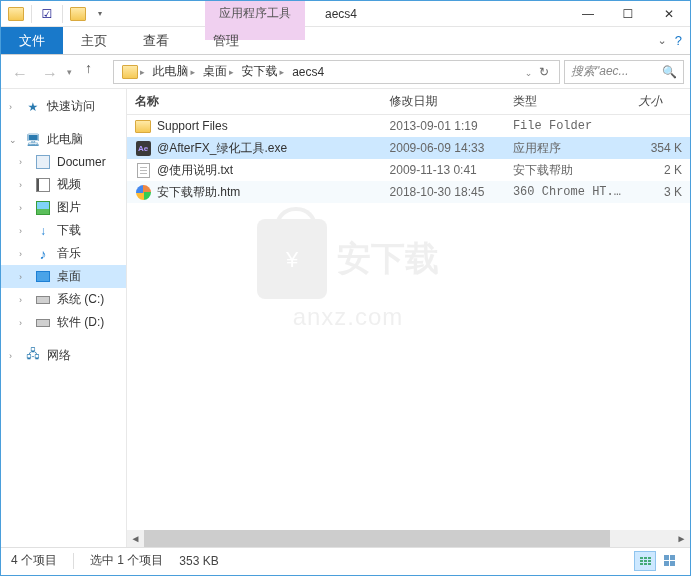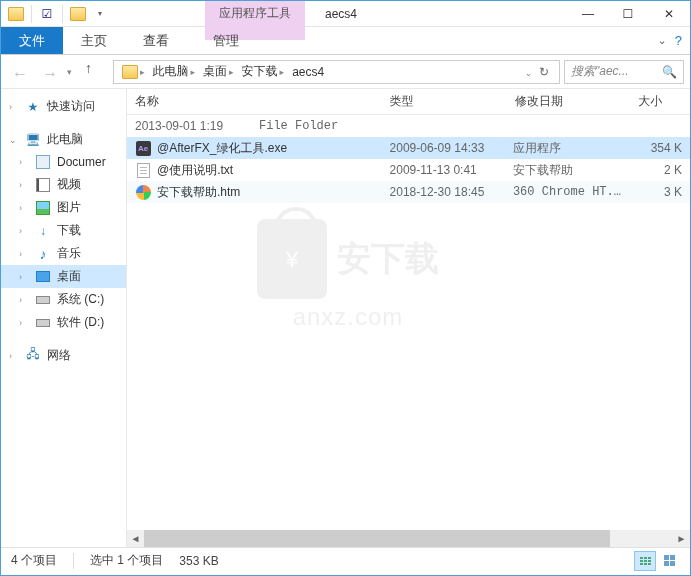--- a/index.html
+++ b/index.html
@@ -46,24 +46,24 @@
 .ic-vid { width:14px; height:14px; border:1px solid #888; background:linear-gradient(90deg,#555 2px,#fff 2px,#fff 12px,#555 12px); }
 .ic-pic { width:14px; height:14px; border:1px solid #3a9d3a; background:linear-gradient(#7fd3f7 60%,#5bbf5b 60%); }
 .ic-dl { color:#1d7fd4; font-weight:bold; }
 .ic-mus { color:#1d7fd4; font-size:14px; }
 .ic-desk { width:14px; height:11px; border:1px solid #1d7fd4; background:#4aa3e8; }
 .ic-drv { width:14px; height:8px; background:#d0d0d0; border:1px solid #888; }
 .ic-net { color:#2a7ab0; }
 .content { flex: 1; position: relative; overflow: hidden; }
 .col-headers { height: 26px; display: flex; align-items: center; border-bottom: 1px solid #e8e8e8; font-size: 12px; color: #444; }
 .col { padding: 0 8px; border-right: 1px solid transparent; }
-.col.name { width: 256px; }
+.col.name { width: 256px; font-weight: bold; }
 .col.date { width: 124px; }
 .col.type { width: 126px; }
-.col.size { width: 60px; }
+.col.size { width: 60px; font-style: italic; }
 .file-list { }
 .file-row { height: 22px; display: flex; align-items: center; font-size: 12px; color: #333; }
 .file-row.alt { background: #f5fafd; align-items: center; }
 .file-row.selected { background: #cde8ff; }
 .file-row .cell { padding: 0 8px; overflow: hidden; white-space: nowrap; text-overflow: ellipsis; }
 .file-row .name { width: 256px; display: flex; align-items: center; gap: 6px; }
 .file-row .date { width: 124px; color: #666; }
 .file-row .type { width: 126px; color: #666; font-family: Liberation Mono, monospace; }
 .file-row .size { width: 60px; text-align: right; color: #666; }
 .f-icon { width: 16px; height: 16px; display: flex; align-items: center; justify-content: center; }
@@ -230,26 +230,32 @@
     <div class="sb-item root">
         <span class="sb-exp">›</span>
         <span class="sb-icon ic-net">🖧</span>
         <span>网络</span>
       </div>
   </div>
 
   <div class="content">
     <div class="col-headers">
       <div class="col name">名称</div>
+      <div class="col date">修改日期</div>
       <div class="col type">类型</div>
-      <div class="col date">修改日期</div>
       <div class="col size">大小</div>
     </div>
     <div class="file-list">
       <div class="file-row">
+        <div class="cell name">
+            <span class="f-icon">
+              <span class="f-folder"></span>
+            </span>
+            <span>Support Files</span>
+          </div>
         <div class="cell date">2013-09-01 1:19</div>
         <div class="cell type">File Folder</div>
         <div class="cell size"></div>
       </div>
       <div class="file-row selected">
         <div class="cell name">
             <span class="f-icon">
               <span class="f-exe">Ae</span>
             </span>
             <span>@AfterFX_绿化工具.exe</span>
@@ -269,21 +275,21 @@
         <div class="cell type">安下载帮助</div>
         <div class="cell size">2 K</div>
       </div>
       <div class="file-row alt">
         <div class="cell name">
             <span class="f-icon">
               <span class="f-htm"></span>
             </span>
             <span>安下载帮助.htm</span>
           </div>
-        <div class="cell date">2018-12-30 18:45</div>
+        <div class="cell date">2018-10-30 18:45</div>
         <div class="cell type">360 Chrome HT...</div>
         <div class="cell size">3 K</div>
       </div>
     </div>
 
     <div class="watermark">
       <div style="display:flex;align-items:center;gap:10px">
         <div class="wm-bag"></div>
         <div class="wm-txt1">安下载</div>
       </div>

